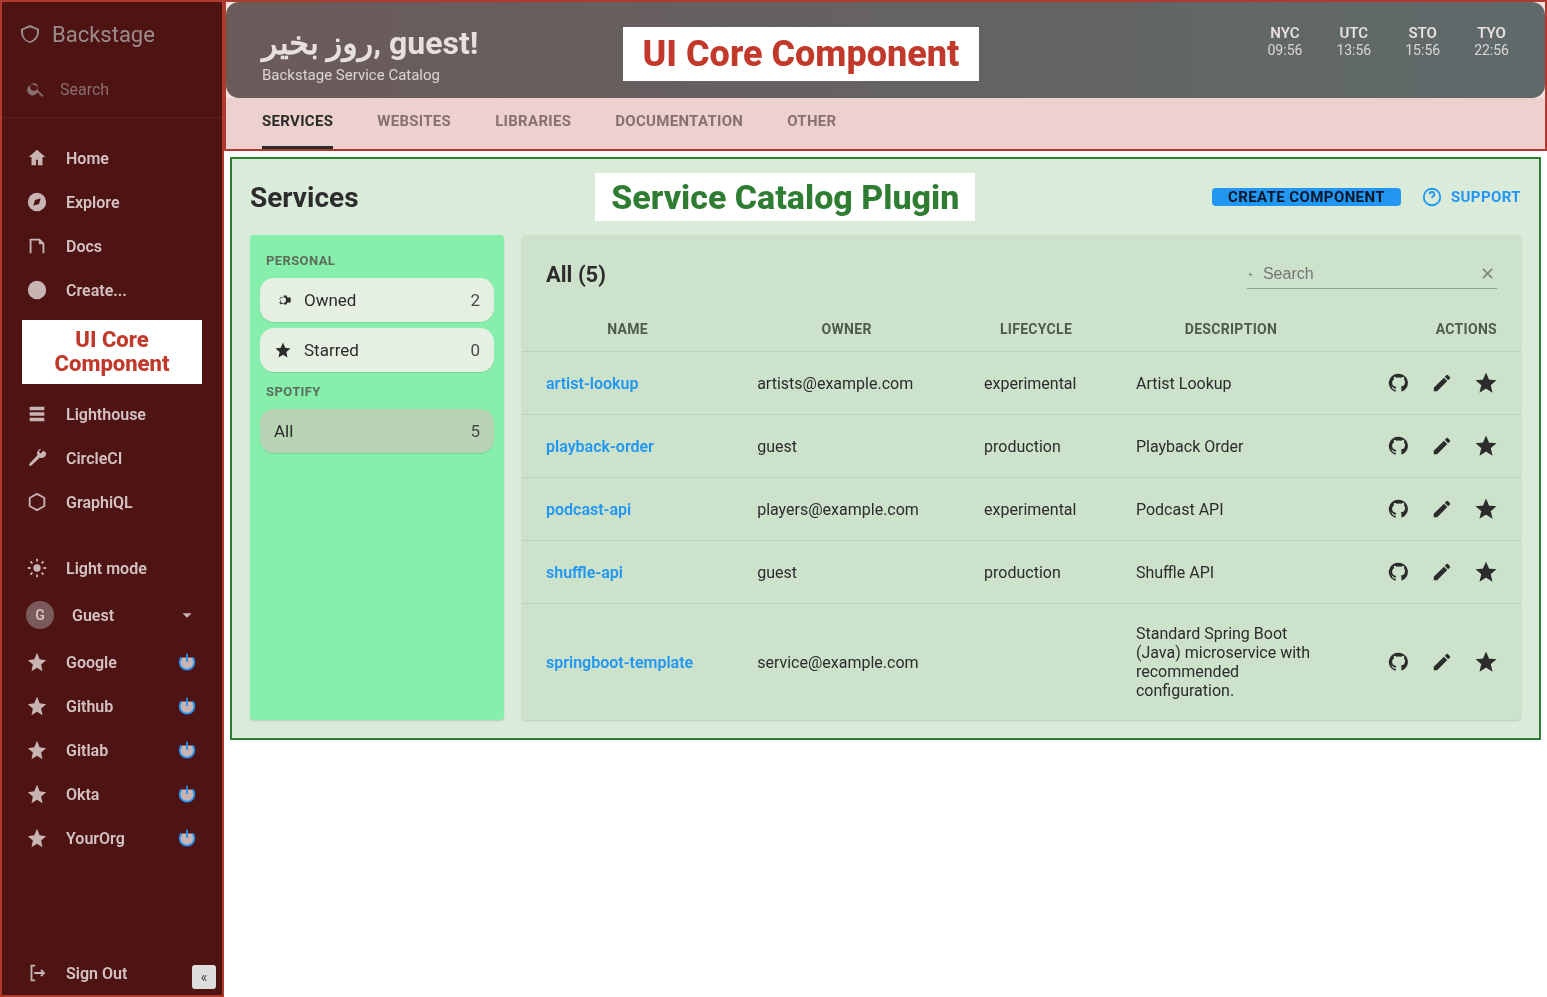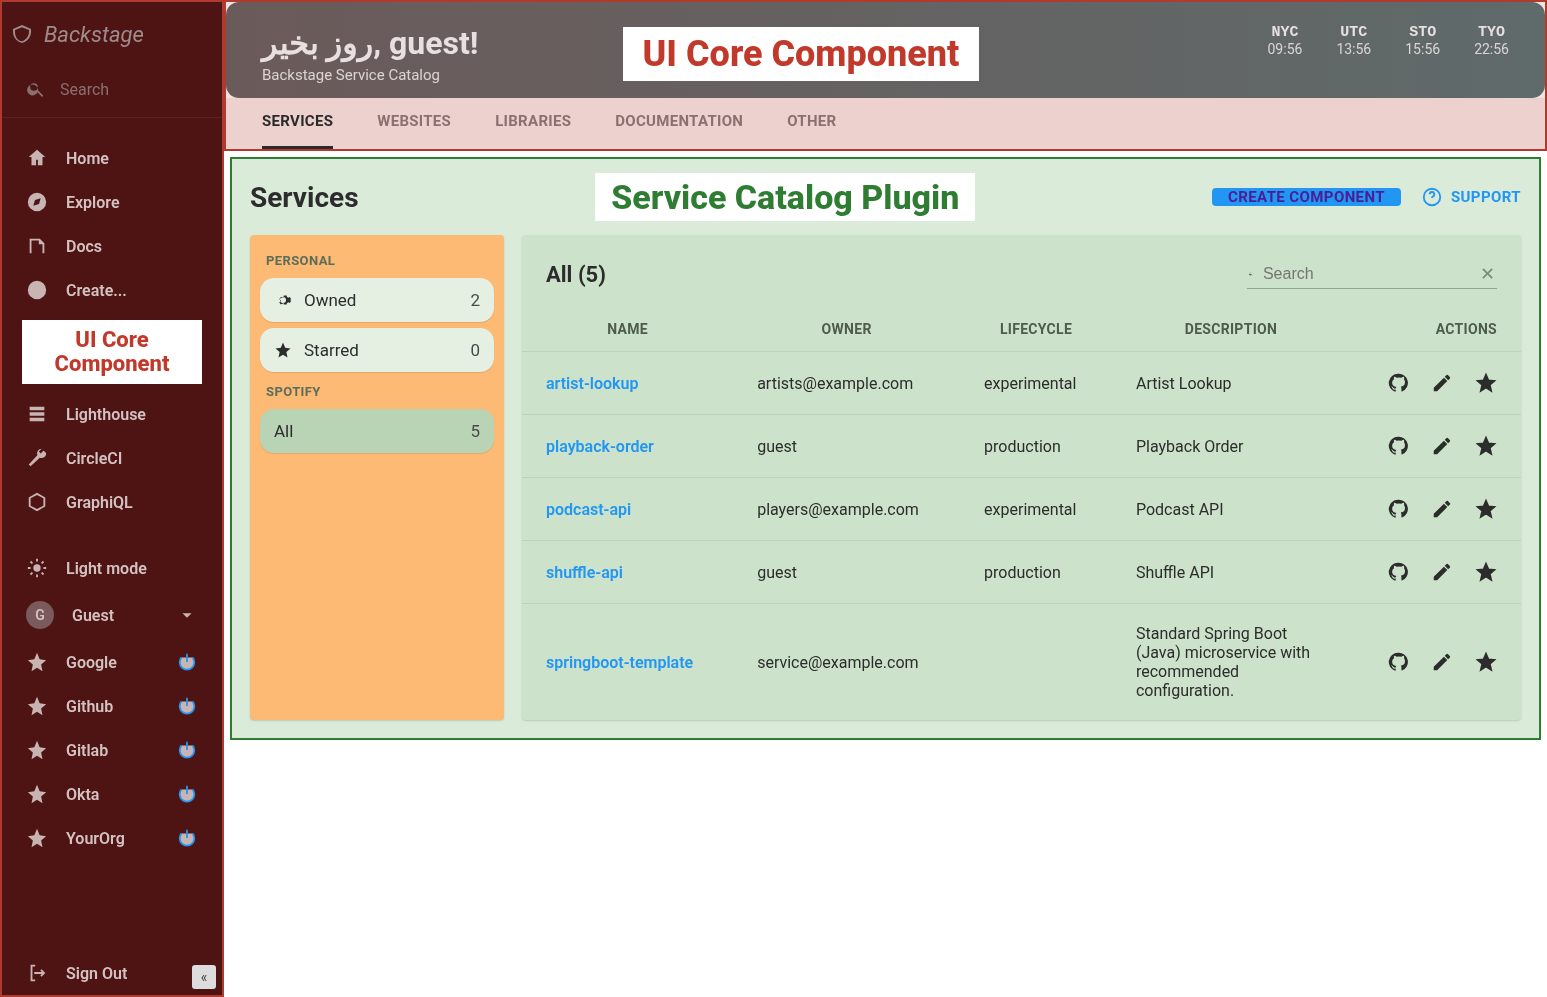--- a/index.html
+++ b/index.html
@@ -2,21 +2,21 @@
 <html><head>
 <meta charset="utf-8">
 <style>
 * { margin: 0; padding: 0; box-sizing: border-box; }
 body { font-family: -apple-system, BlinkMacSystemFont, "Segoe UI", Roboto, Helvetica, Arial, sans-serif; background: #fff; width: 1547px; height: 997px; overflow: hidden; }
 
 .app { display: flex; height: 997px; }
 
 
 .sidebar { width: 224px; background: #4e1414; color: #b8a0a0; display: flex; flex-direction: column; border: 2px solid #b03a2e; position: relative; }
-.sidebar-logo { display: flex; align-items: center; gap: 10px; padding: 20px 8px; color: #9e8c8c; font-style: italic; }
+.sidebar-logo { display: flex; align-items: center; gap: 10px; padding: 20px 16px; color: #9e8c8c; }
 .sidebar-logo svg { width: 24px; height: 24px; fill: #9e8c8c; }
 .sidebar-logo-text { font-size: 22px; font-weight: 400; color: #9e8c8c; }
 .sidebar-search { display: flex; align-items: center; gap: 14px; padding: 12px 24px 18px; color: #8a6f6f; border-bottom: 1px solid #5d2020; }
 .sidebar-search svg { width: 20px; height: 20px; fill: #8a6f6f; }
 .sidebar-search-text { font-size: 16px; color: #8a6f6f; }
 .sidebar-spacer-sm { height: 18px; }
 .sidebar-item { display: flex; align-items: center; gap: 18px; padding: 11px 24px; color: #c9b4b4; cursor: pointer; }
 .sidebar-item svg { width: 22px; height: 22px; fill: #c9b4b4; }
 .sidebar-item-text { font-size: 16px; font-weight: 600; color: #d4c2c2; }
 .sidebar-annotation { margin: 8px 20px; padding: 8px 10px; background: #fff; color: #c0392b; font-weight: 800; font-size: 22px; text-align: center; line-height: 1.1; }
@@ -31,38 +31,38 @@
 .main { flex: 1; display: flex; flex-direction: column; }
 
 
 .header-zone { border: 2px solid #b03a2e; background: rgba(176,58,46,0.15); position: relative; }
 .header-bar { display: flex; align-items: flex-start; padding: 22px 36px 14px; }
 .greeting { color: #e8e0e0; }
 .greeting-title { font-size: 32px; font-weight: 700; }
 .greeting-sub { font-size: 15px; opacity: 0.9; margin-top: 4px; }
 .header-annotation { margin: 0 auto; background: #fff; color: #c0392b; font-weight: 800; font-size: 36px; padding: 6px 20px; align-self: center; }
 .clocks { display: flex; gap: 34px; margin-left: auto; color: #e8e0e0; text-align: center; }
-.clock-city { font-size: 15px; font-weight: 600; font-family: Liberation Mono, monospace; }
+.clock-city { font-size: 15px; font-weight: 600; }
 .clock-time { font-size: 14px; opacity: 0.9; }
 
 .tabs { display: flex; gap: 44px; padding: 14px 36px 0; background: rgba(176,58,46,0.10); }
 .tab { font-size: 15px; font-weight: 700; color: #8a7070; letter-spacing: 0.3px; padding-bottom: 16px; cursor: pointer; }
 .tab.active { color: #2a2a2a; border-bottom: 3px solid #2a2a2a; }
 
 
 .content-zone { margin: 6px 6px 0 6px; border: 2px solid #2e7d32; background: #dbebd9; padding: 14px 18px 18px; position: relative; }
 .content-header { display: flex; align-items: center; }
 .section-title { font-size: 28px; font-weight: 700; color: #2c2c2c; }
 .plugin-annotation { margin: 0 auto; background: #fff; color: #2e7d32; font-weight: 800; font-size: 34px; padding: 4px 16px; }
-.btn-create { background: #2196f3; color: #4c1d95; font-size: 15px; font-weight: 700; letter-spacing: 0.4px; padding: 0 16px; border-radius: 4px; cursor: pointer; }
+.btn-create { background: #2196f3; color: #0f172a; font-size: 15px; font-weight: 700; letter-spacing: 0.4px; padding: 0 16px; border-radius: 4px; cursor: pointer; }
 .support { display: flex; align-items: center; gap: 8px; margin-left: 20px; color: #2196f3; font-size: 15px; font-weight: 700; letter-spacing: 0.4px; cursor: pointer; text-align: center; }
 .support svg { width: 22px; height: 22px; fill: none; stroke: #2196f3; stroke-width: 2; }
 
 .cols { display: flex; gap: 18px; margin-top: 14px; }
-.filters { width: 254px; background: #fdba74; border-radius: 4px; padding: 12px 10px; box-shadow: 0 1px 2px rgba(0,0,0,0.15); }
+.filters { width: 254px; background: #86efac; border-radius: 4px; padding: 12px 10px; box-shadow: 0 1px 2px rgba(0,0,0,0.15); }
 .filter-group-label { font-size: 13px; font-weight: 700; color: #5d6d5b; letter-spacing: 0.4px; padding: 6px 6px 10px; }
 .filter-item { display: flex; align-items: center; gap: 12px; padding: 12px 14px; background: #e5f0e3; border-radius: 14px; margin-bottom: 6px; font-size: 17px; color: #2c2c2c; cursor: pointer; box-shadow: 0 1px 1px rgba(0,0,0,0.1); }
 .filter-item.selected { background: #b9d4b5; }
 .filter-item .count { margin-left: auto; color: #4a4a4a; }
 .filter-item svg { width: 18px; height: 18px; fill: #2c2c2c; }
 
 .table-card { flex: 1; background: #cde2cb; border-radius: 4px; box-shadow: 0 1px 2px rgba(0,0,0,0.15); padding: 16px 0 0; }
 .table-header { display: flex; align-items: center; padding: 8px 24px 10px; }
 .table-title { font-size: 22px; font-weight: 700; color: #2c2c2c; }
 .table-search { margin-left: auto; display: flex; align-items: center; gap: 10px; border-bottom: 1px solid #90a48e; padding: 4px 2px; width: 250px; }

